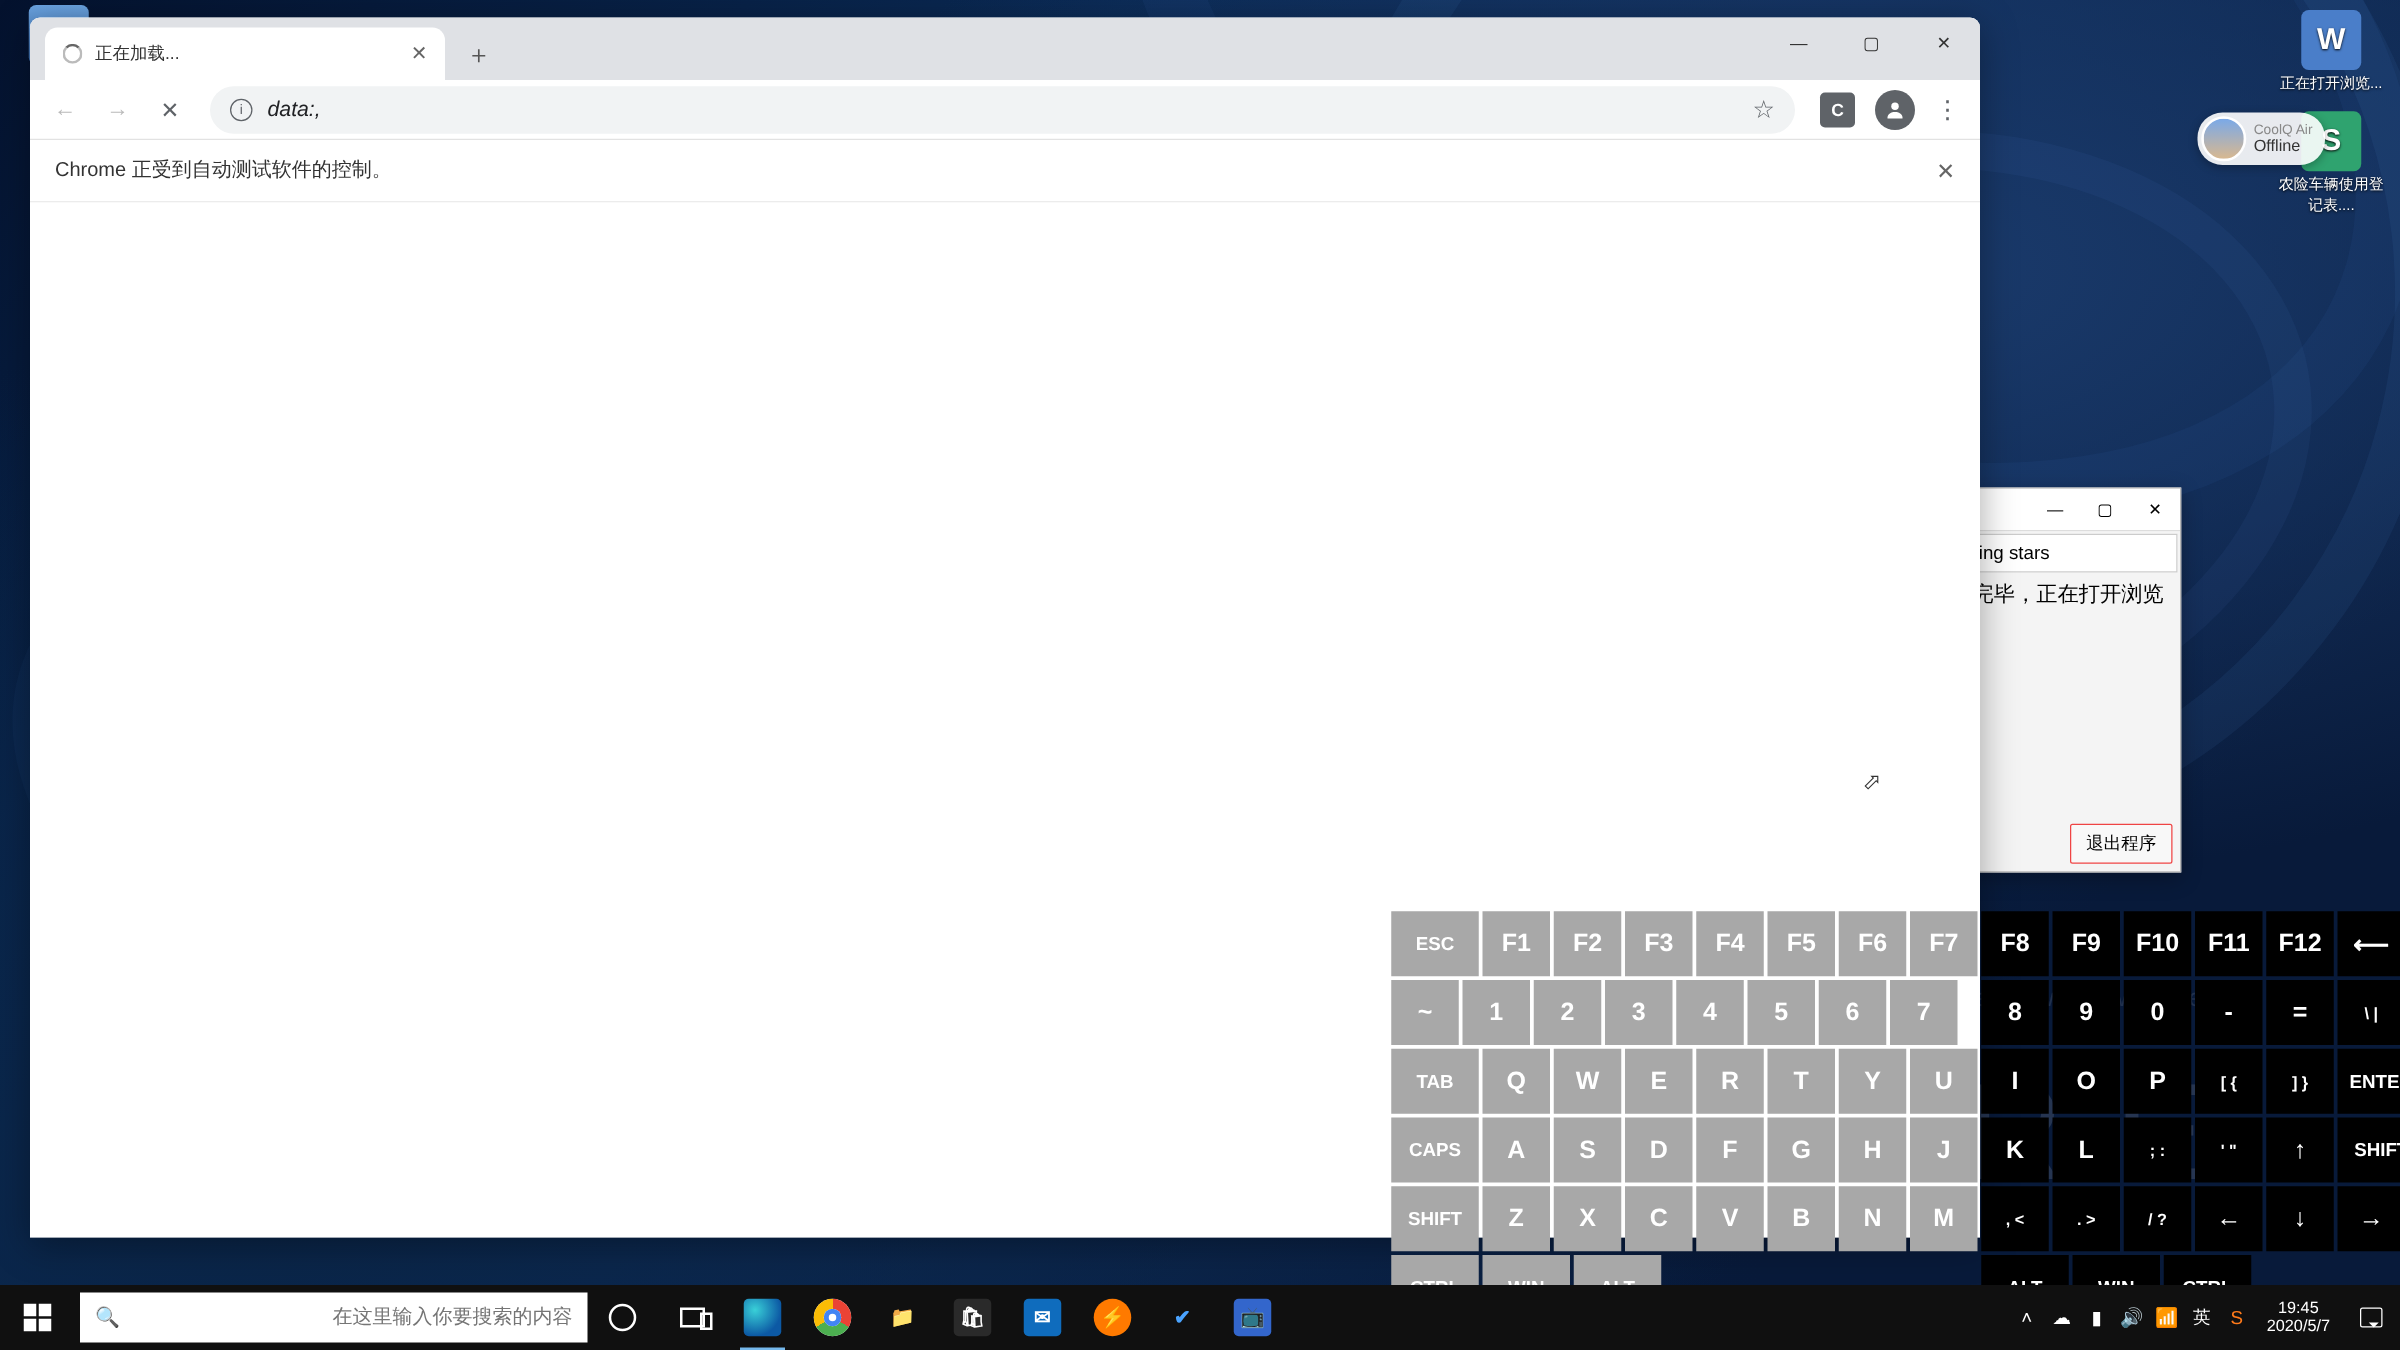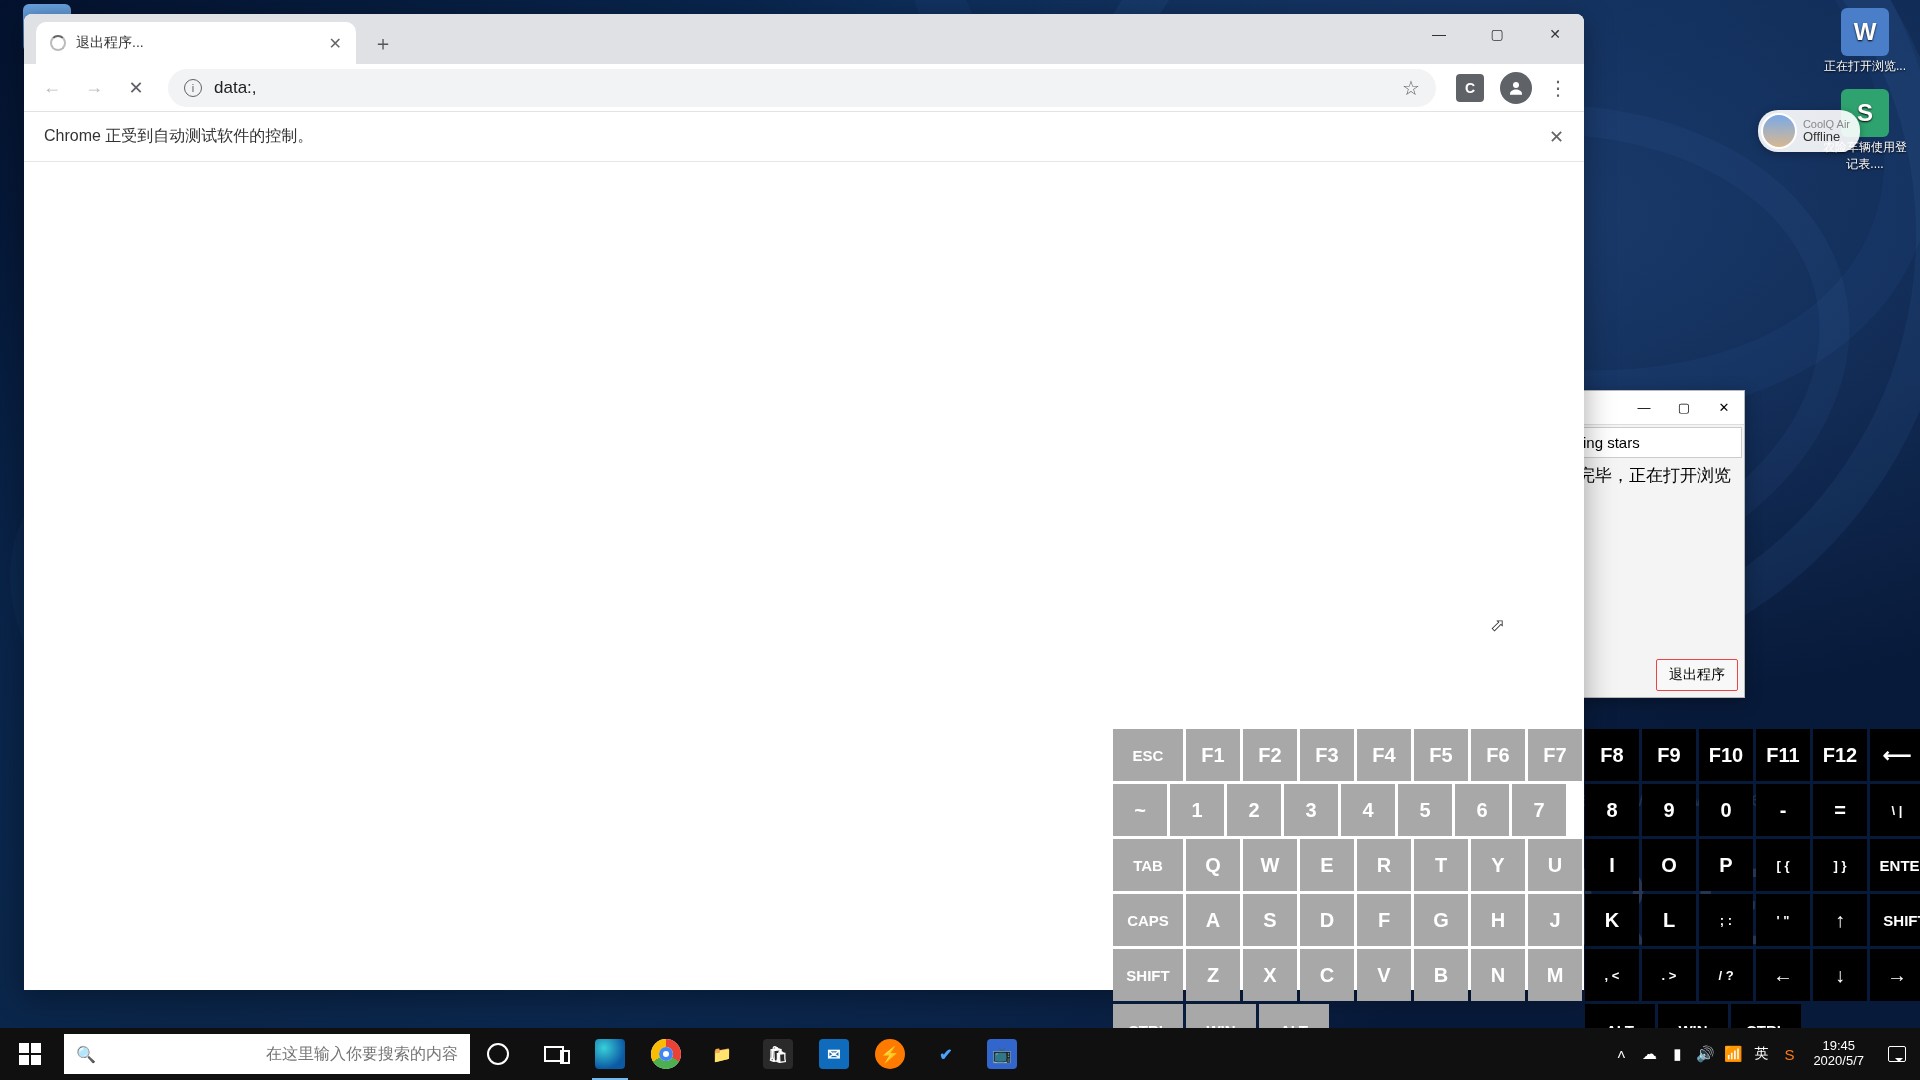--- a/index.html
+++ b/index.html
@@ -24,42 +24,42 @@
 
 .desktop-icons{position:absolute;left:4px;top:4px;width:80px;}
 .desktop-icons-right{position:absolute;right:8px;top:8px;width:90px;}
 .dicon{width:86px;display:flex;flex-direction:column;align-items:center;margin-bottom:14px;color:#fff;font-size:12px;text-align:center;text-shadow:0 1px 2px #000;}
 .dicon .ico{width:48px;height:48px;border-radius:6px;margin-bottom:2px;display:flex;align-items:center;justify-content:center;font-size:24px;}
 .ico.bin{background:linear-gradient(#6aa3e0,#3a6aa8);}
 .ico.wps-w{background:#4a7ec9;color:#fff;font-weight:bold;}
 .ico.wps-s{background:#2fa36f;color:#fff;font-weight:bold;}
 
 
-.coolq{position:absolute;right:60px;top:90px;display:flex;align-items:center;background:rgba(255,255,255,.9);border-radius:20px;padding:3px 10px 3px 3px;box-shadow:0 2px 8px rgba(0,0,0,.3);margin-top:20px;}
+.coolq{position:absolute;right:60px;top:90px;display:flex;align-items:center;background:rgba(255,255,255,.9);border-radius:20px;padding:3px 10px 3px 3px;box-shadow:0 2px 8px rgba(0,0,0,.3);}
 .coolq .ava{width:36px;height:36px;border-radius:50%;background:linear-gradient(#7aa9e8,#d8b890);border:2px solid #fff;}
 .coolq .txt{margin-left:6px;font-size:12px;color:#555;line-height:1.1;}
 .coolq .txt .st{font-size:13px;color:#333;}
 
 
 .chrome{position:absolute;left:24px;top:14px;width:1560px;height:976px;background:#fff;box-shadow:0 6px 30px rgba(0,0,0,.35);display:flex;flex-direction:column;border-radius:8px 8px 0 0;overflow:hidden;}
 .tabstrip{height:50px;background:#dfe1e5;display:flex;align-items:flex-end;position:relative;}
 .tab{margin-left:12px;height:42px;width:320px;background:#fff;border-radius:10px 10px 0 0;display:flex;align-items:center;padding:0 14px;font-size:14px;color:#333;position:relative;}
 .tab .spin{width:16px;height:16px;border:2px solid #bbb;border-top-color:#666;border-radius:50%;margin-right:10px;animation:sp 1s linear infinite;}
 @keyframes sp{to{transform:rotate(360deg)}}
 .tab .close{margin-left:auto;font-size:16px;color:#666;cursor:pointer;}
 .newtab{margin-left:12px;width:30px;height:30px;display:flex;align-items:center;justify-content:center;font-size:20px;color:#555;margin-bottom:6px;cursor:pointer;}
 .winctrl{position:absolute;right:0;top:0;display:flex;}
 .winctrl div{width:58px;height:40px;display:flex;align-items:center;justify-content:center;font-size:14px;color:#333;cursor:pointer;}
 
 .toolbar{height:48px;background:#fff;border-bottom:1px solid #e2e2e2;display:flex;align-items:center;padding:0 10px;gap:6px;}
 .navbtn{width:36px;height:36px;border-radius:50%;display:flex;align-items:center;justify-content:center;font-size:18px;color:#5f6368;cursor:pointer;}
 .navbtn.dis{color:#bababa;}
 .omnibox{flex:1;height:38px;background:#f1f3f4;border-radius:20px;display:flex;align-items:center;padding:0 16px;margin:0 8px;}
 .omnibox .info{width:18px;height:18px;border:1.5px solid #5f6368;border-radius:50%;display:flex;align-items:center;justify-content:center;font-size:11px;color:#5f6368;margin-right:12px;}
-.omnibox input{border:0;background:transparent;flex:1;font-size:17px;color:#202124;outline:none;}
+.omnibox input{border:0;background:transparent;flex:1;font-size:17px;color:#202124;outline:none;font-style:italic;}
 .omnibox .star{font-size:20px;color:#5f6368;cursor:pointer;}
 .ext{width:28px;height:28px;background:#5f6368;border-radius:4px;color:#fff;display:flex;align-items:center;justify-content:center;font-size:14px;font-weight:bold;margin:0 6px;}
 .avatar{width:32px;height:32px;border-radius:50%;background:#5f6368;display:flex;align-items:center;justify-content:center;margin:0 4px;}
 .avatar svg{fill:#fff;}
 .menu3{width:32px;height:32px;display:flex;align-items:center;justify-content:center;font-size:20px;color:#5f6368;}
 
 .infobar{height:50px;background:#fff;border-bottom:1px solid #e6e6e6;display:flex;align-items:center;padding:0 20px;font-size:16px;color:#333;}
 .infobar .x{margin-left:auto;font-size:18px;color:#666;cursor:pointer;}
 
 .content{flex:1;background:#fff;position:relative;}
@@ -167,21 +167,21 @@
   <div class="log">完毕，正在打开浏览</div>
   <div class="btnrow">
       <button>退出程序</button>
     </div>
 </div>
 
 <div class="chrome">
   <div class="tabstrip">
     <div class="tab">
       <div class="spin"></div>
-      <span>退出程序...</span>
+      <span>正在加载...</span>
       <span class="close">✕</span>
     </div>
     <div class="newtab">＋</div>
     <div class="winctrl">
       <div>―</div>
       <div>▢</div>
       <div class="cl">✕</div>
     </div>
   </div>
 

